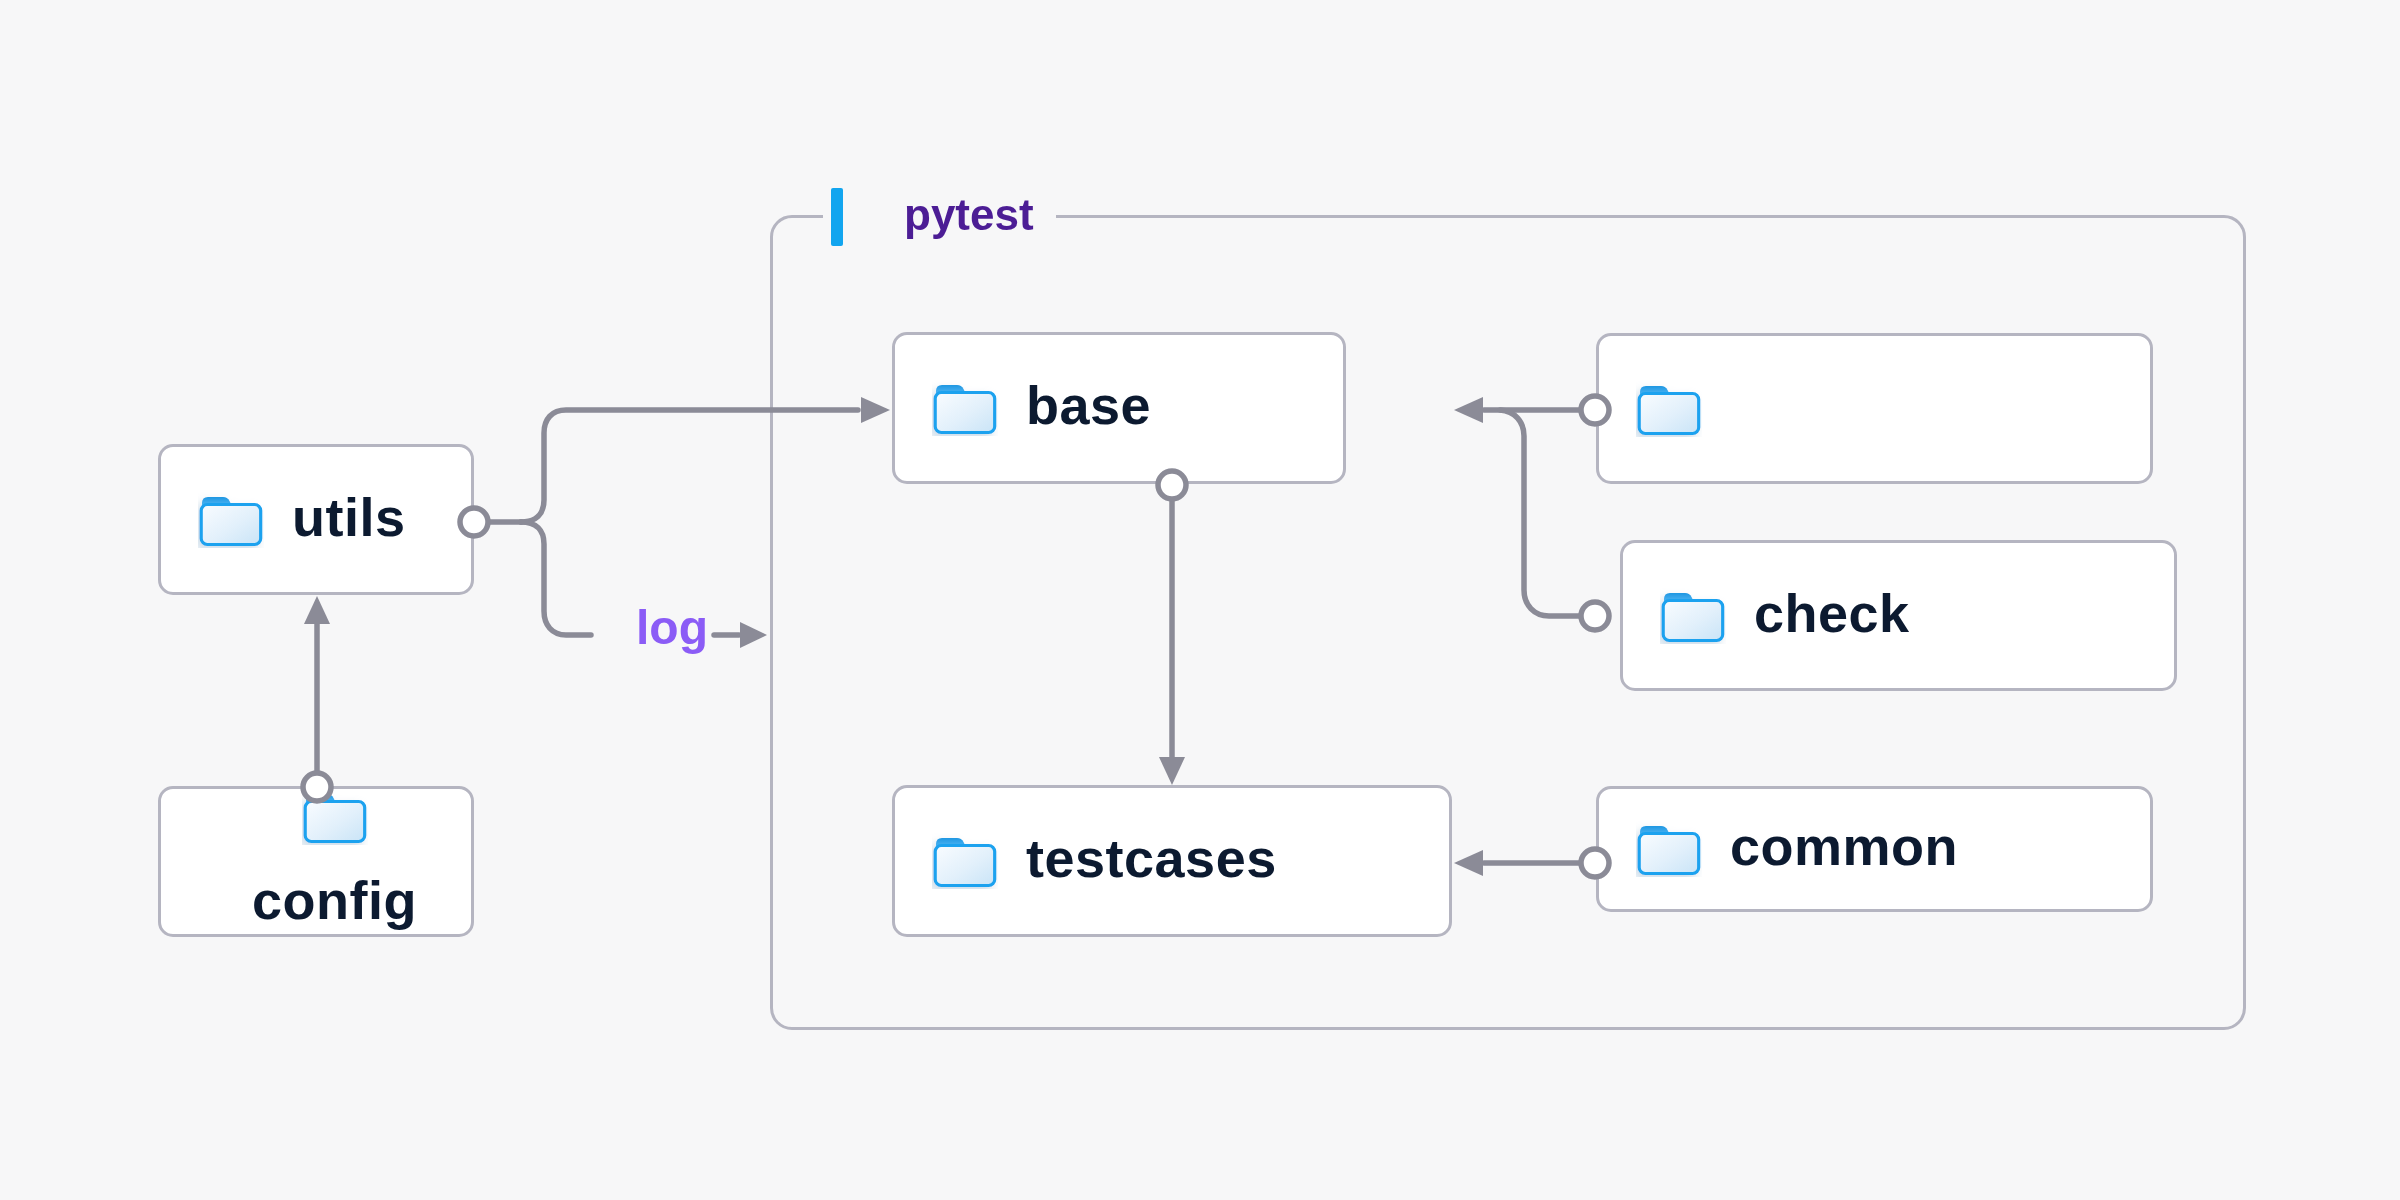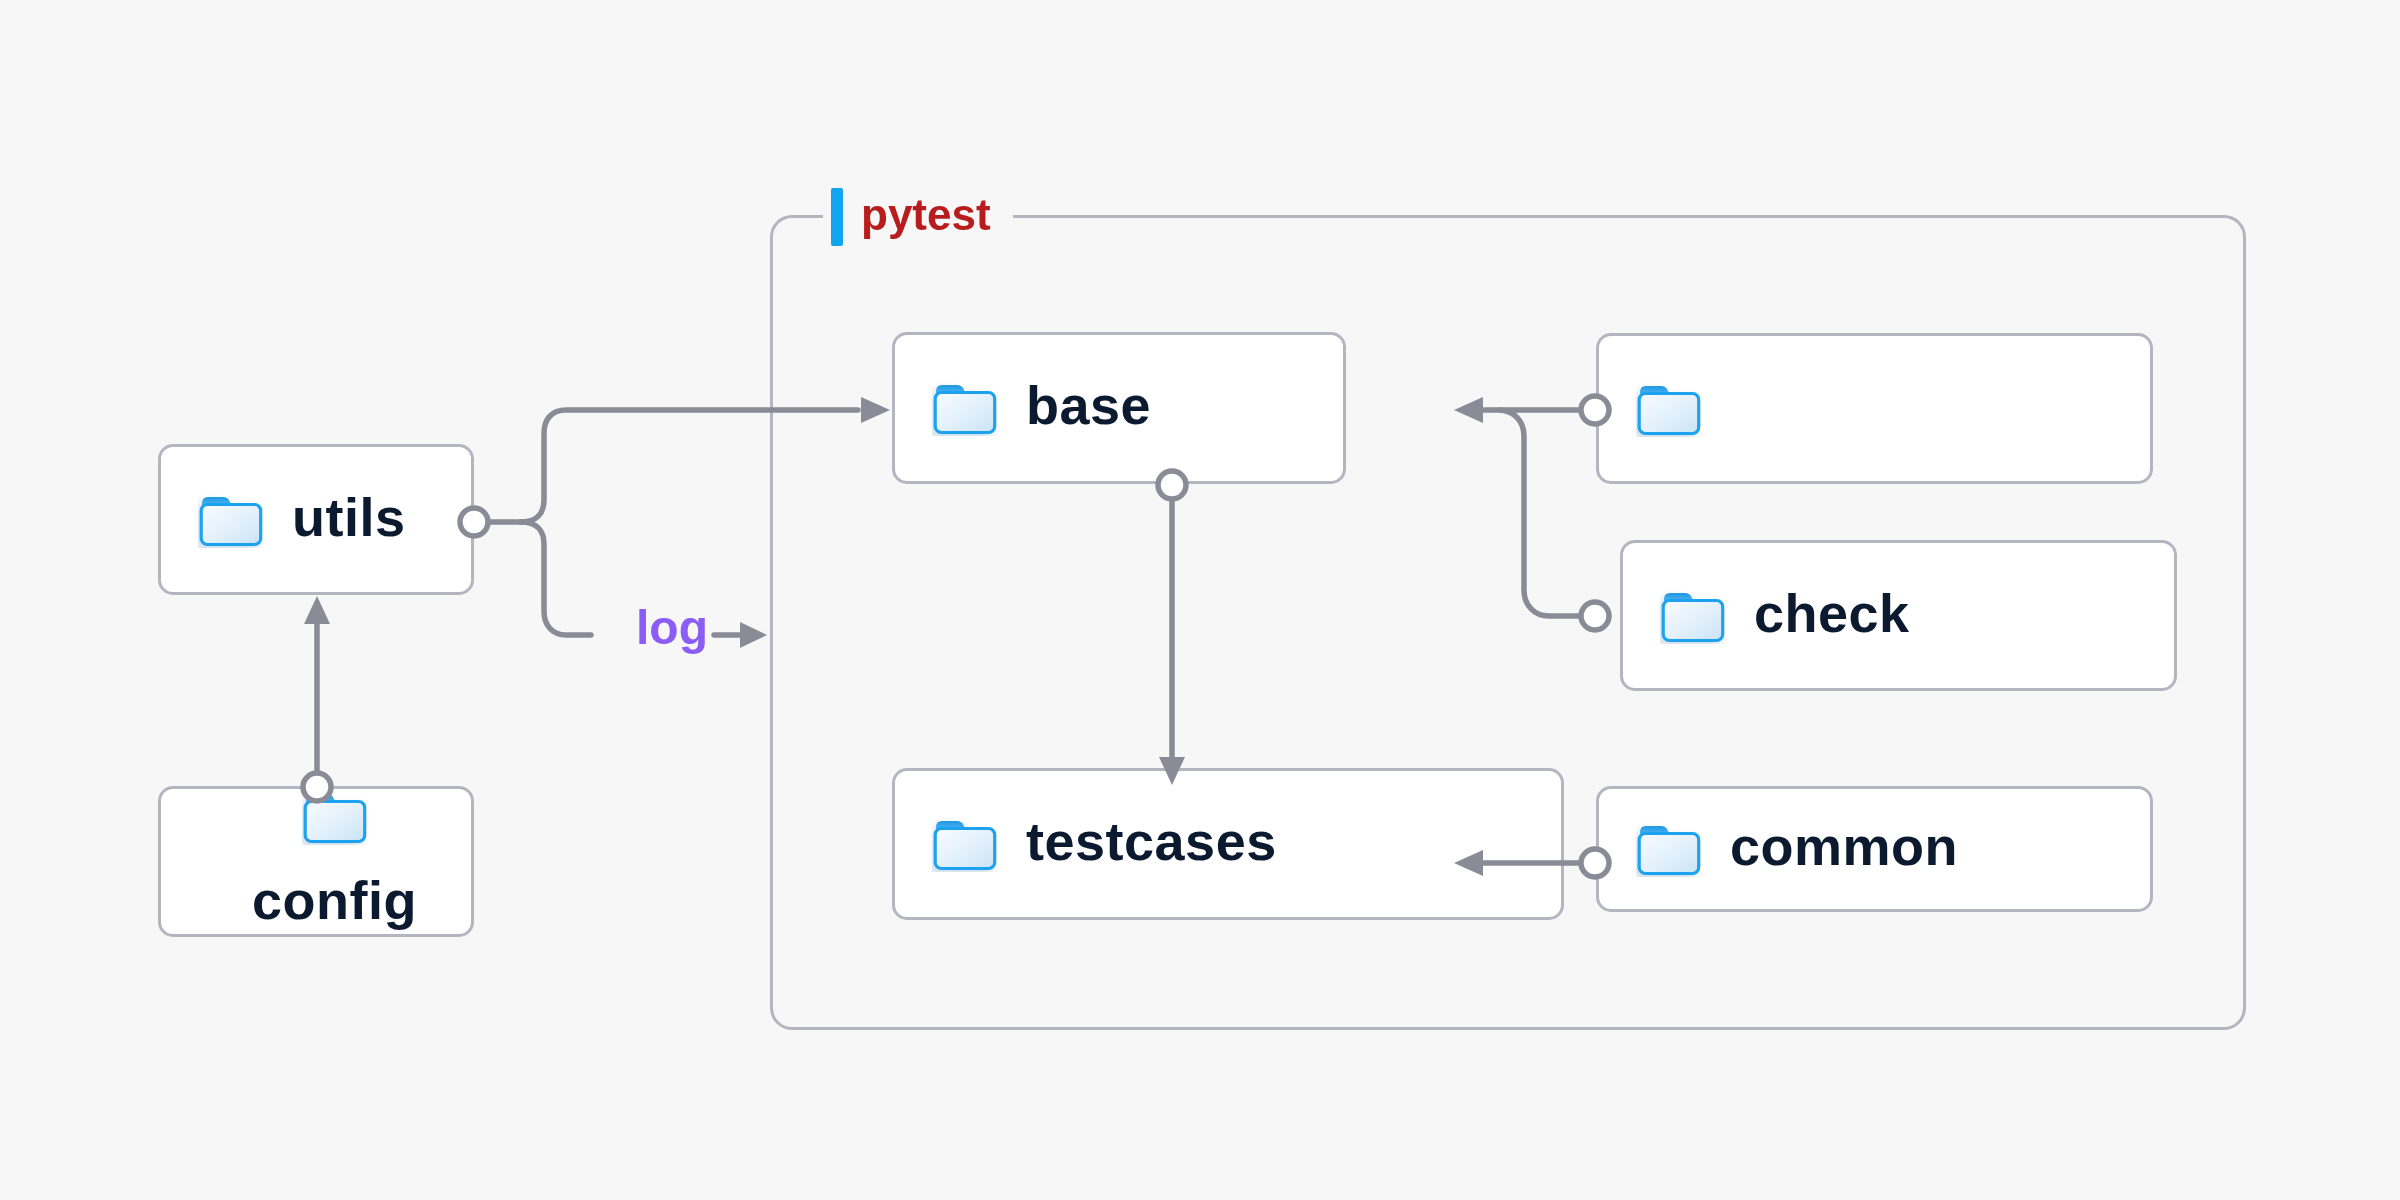--- a/index.html
+++ b/index.html
@@ -16,22 +16,23 @@
   }
   .group-label{
     position:absolute;left:50px;top:-33px;
     display:flex;align-items:center;gap:18px;
     background:#f7f7f8;padding:0 22px 0 8px;height:64px;z-index:3;
   }
   .group-label .bar{
     width:12px;height:58px;border-radius:2px;background:#12a5ef;flex:0 0 auto;
   }
   .group-label .title{
-    font-size:44px;font-weight:700;color:#b91c1c;line-height:1;
+    font-size:44px;font-weight:700;color:#4c1d95;line-height:1;
     padding-bottom:4px;
+    margin-left:43px;
   }
   
   .node{
     position:absolute;display:flex;align-items:center;
     background:#ffffff;border:3px solid #b5b5c1;border-radius:15px;
     box-sizing:border-box;padding-left:37px;gap:28px;z-index:2;
   }
   .node .label{
     font-size:54px;font-weight:700;color:#0c1a30;line-height:1;
     padding-bottom:6px;letter-spacing:.5px;
@@ -103,21 +104,21 @@
   <span class="label">config</span>
 </div>
 
 <div class="node" style="left:892px;top:332px;width:454px;height:152px;">
   <svg class="folder" width="66" height="56">
       <use href="#folderSym"></use>
     </svg>
   <span class="label">base</span>
 </div>
 
-<div class="node" style="left:892px;top:768px;width:672px;height:152px;">
+<div class="node" style="left:892px;top:785px;width:560px;height:152px;">
   <svg class="folder" width="66" height="56">
       <use href="#folderSym"></use>
     </svg>
   <span class="label">testcases</span>
 </div>
 
 <div class="node" style="left:1596px;top:333px;width:557px;height:151px;">
   <svg class="folder" width="66" height="56">
       <use href="#folderSym"></use>
     </svg>

